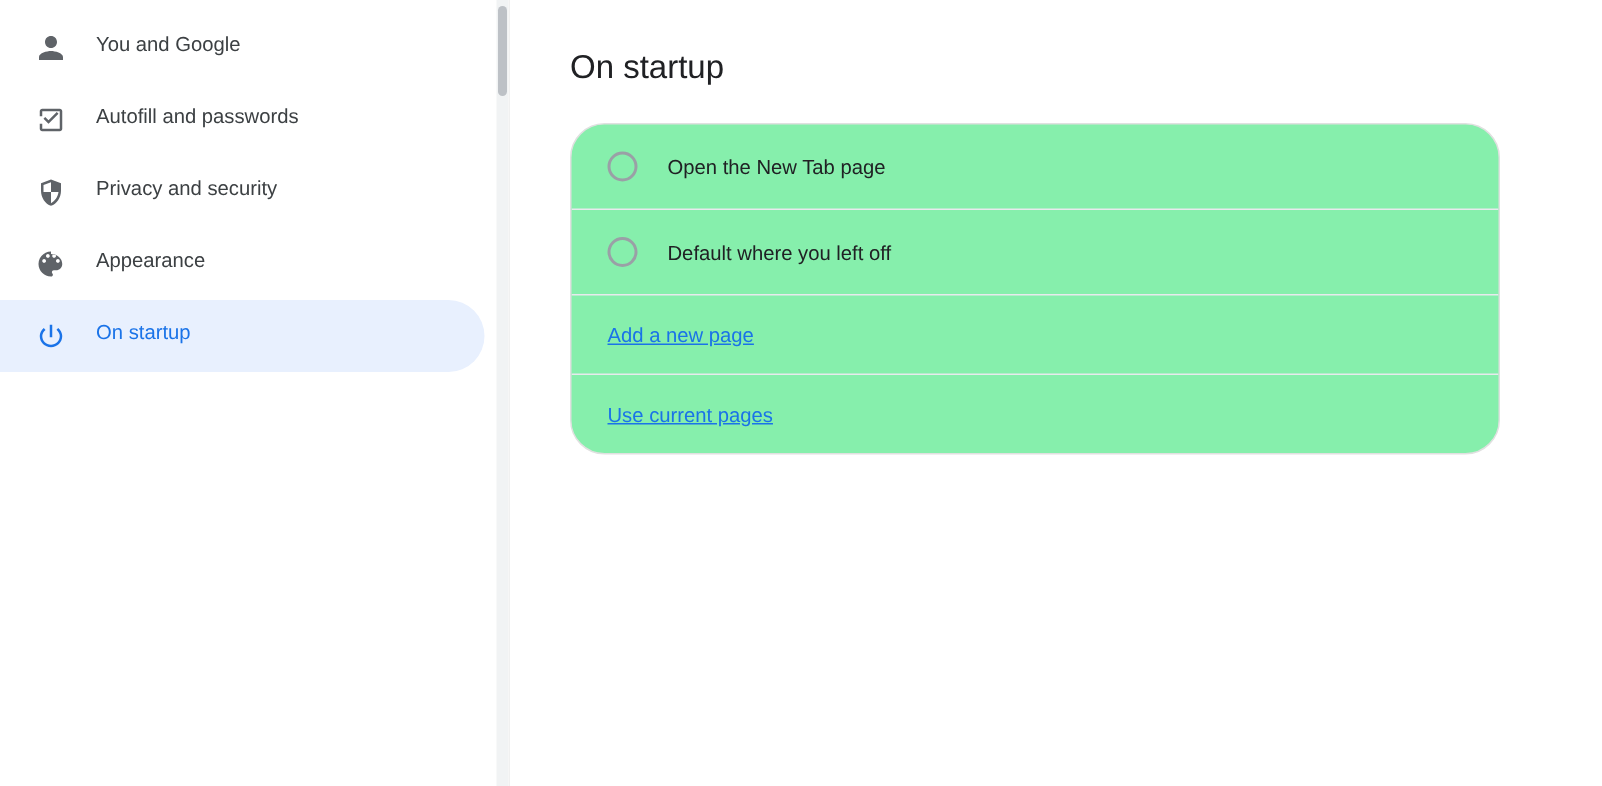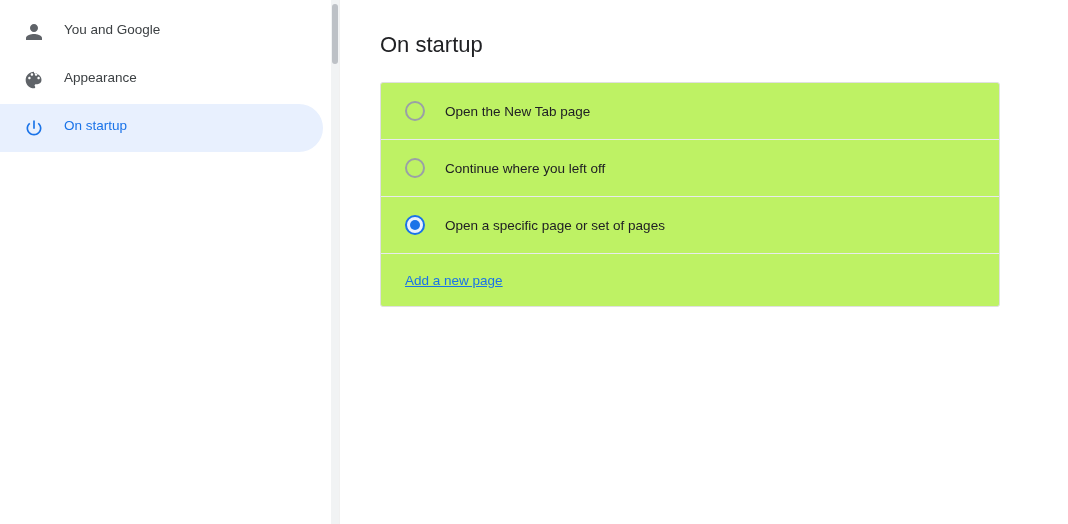--- a/index.html
+++ b/index.html
@@ -94,23 +94,23 @@
     }
 
     .section-title {
       font-size: 22px;
       font-weight: 400;
       color: #202124;
       margin-bottom: 24px;
     }
 
     .card {
-      background: #bef264;
+      background: #86efac;
       border: 1px solid #e0e0e0;
-      border-radius: 3px;
+      border-radius: 23px;
       overflow: hidden;
       max-width: 620px;
     }
 
     .radio-item {
       display: flex;
       align-items: center;
       padding: 18px 24px;
       border-bottom: 1px solid #e8eaed;
       cursor: pointer;
@@ -181,21 +181,37 @@
 
   <div class="sidebar-item">
     <span class="icon">
       <svg viewBox="0 0 24 24">
           <path d="M12 12c2.7 0 4.8-2.1 4.8-4.8S14.7 2.4 12 2.4 7.2 4.5 7.2 7.2 9.3 12 12 12zm0 2.4c-3.2 0-9.6 1.6-9.6 4.8v2.4h19.2v-2.4c0-3.2-6.4-4.8-9.6-4.8z"></path>
         </svg>
     </span>
     <span class="label">You and Google</span>
   </div>
 
-
+  <div class="sidebar-item">
+    <span class="icon">
+      <svg viewBox="0 0 24 24">
+          <path d="M19 3H5c-1.1 0-2 .9-2 2v4h2V5h14v14H5v-4H3v4c0 1.1.9 2 2 2h14c1.1 0 2-.9 2-2V5c0-1.1-.9-2-2-2zm-9 12l-4-4 1.4-1.4L10 12.2l6.6-6.6L18 7l-8 8z"></path>
+        </svg>
+    </span>
+    <span class="label">Autofill and passwords</span>
+  </div>
+
+  <div class="sidebar-item">
+    <span class="icon">
+      <svg viewBox="0 0 24 24">
+          <path d="M12 2L4 5v6c0 5.5 3.4 10.7 8 12 4.6-1.3 8-6.5 8-12V5l-8-3zm0 10h6c-.5 4-3 7.4-6 8.9V12H6V6.3l6-2.2V12z"></path>
+        </svg>
+    </span>
+    <span class="label">Privacy and security</span>
+  </div>
 
 
   <div class="sidebar-item">
     <span class="icon">
       <svg viewBox="0 0 24 24">
           <path d="M12 2C6.5 2 2 6.5 2 12s4.5 10 10 10c.9 0 1.5-.7 1.5-1.5 0-.4-.1-.7-.4-1-.2-.3-.4-.6-.4-1 0-.8.7-1.5 1.5-1.5H16c2.8 0 5-2.2 5-5 0-4.4-4-8-9-8zm-5.5 9c-.8 0-1.5-.7-1.5-1.5S5.7 8 6.5 8 8 8.7 8 9.5 7.3 11 6.5 11zm3-4C8.7 7 8 6.3 8 5.5S8.7 4 9.5 4s1.5.7 1.5 1.5S10.3 7 9.5 7zm5 0c-.8 0-1.5-.7-1.5-1.5S13.7 4 14.5 4s1.5.7 1.5 1.5S15.3 7 14.5 7zm3 4c-.8 0-1.5-.7-1.5-1.5S16.7 8 17.5 8s1.5.7 1.5 1.5S18.3 11 17.5 11z"></path>
         </svg>
     </span>
     <span class="label">Appearance</span>
   </div>
@@ -221,26 +237,25 @@
 
   <div class="card">
 
     <div class="radio-item">
       <div class="radio-btn"></div>
       <span class="radio-label">Open the New Tab page</span>
     </div>
 
     <div class="radio-item">
       <div class="radio-btn"></div>
-      <span class="radio-label">Continue where you left off</span>
-    </div>
-
-    <div class="radio-item">
-      <div class="radio-btn checked"></div>
-      <span class="radio-label">Open a specific page or set of pages</span>
-    </div>
+      <span class="radio-label">Default where you left off</span>
+    </div>
+
 
     <div class="link-item">
       <a href="#">Add a new page</a>
     </div>
 
+    <div class="link-item">
+      <a href="#">Use current pages</a>
+    </div>
   </div>
 </main>
 
 </body></html>

